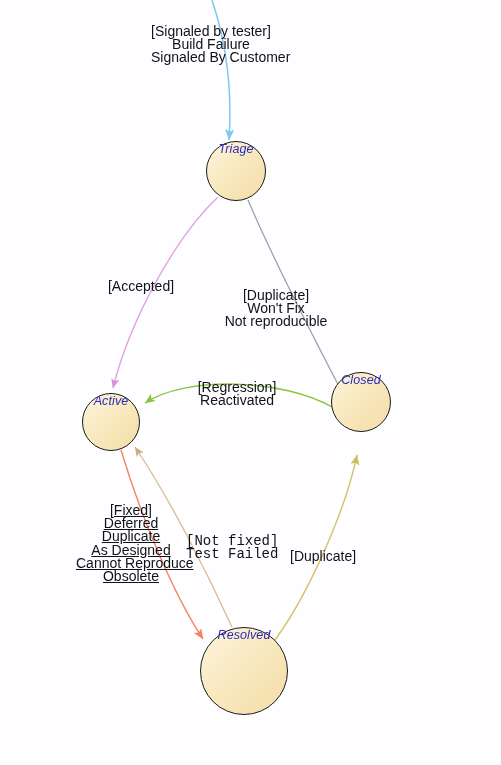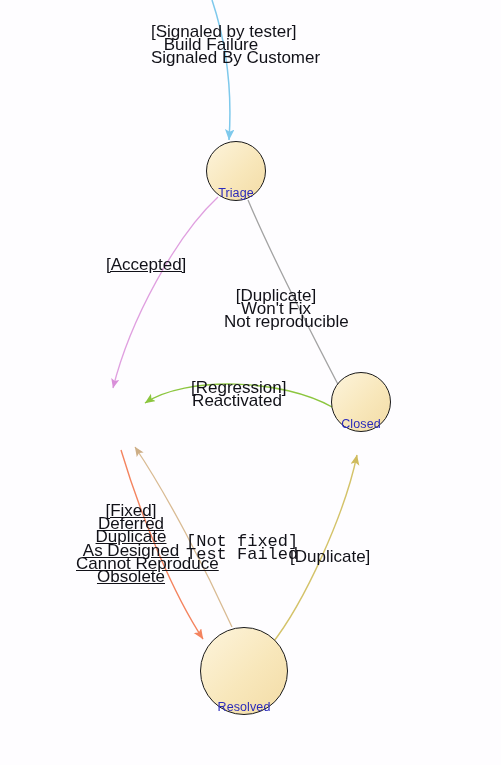--- a/index.html
+++ b/index.html
@@ -25,35 +25,36 @@
     width: 501px;
     height: 765px;
   }
   .state-node {
     position: absolute;
     border-radius: 50%;
     border: 1.6px solid #1a1a1a;
     background: linear-gradient(135deg, #fdf4dc 0%, #f8e7bb 55%, #f3dca6 100%);
     box-sizing: border-box;
     display: flex;
-    align-items: flex-end;
+    align-items: flex-start;
     justify-content: center;
+    font-style: italic;
   }
   .state-node .state-label {
     font-family: "Liberation Sans", sans-serif;
     font-size: 12.5px;
     color: #2b2bbb;
     letter-spacing: 0.1px;
     white-space: nowrap;
     user-select: none;
   }
   .edge-label {
     position: absolute;
     font-family: "Liberation Sans", sans-serif;
-    font-size: 17px;
+    font-size: 14px;
     line-height: 13.2px;
     color: #111118;
     text-align: center;
     white-space: pre;
     user-select: none;
   }
 </style>
 </head>
 <body>
 
@@ -96,34 +97,37 @@
 
     <path d="M 232,627 C 206,570 168,496 135,447" fill="none" stroke="#d9bb93" stroke-width="1.3" marker-end="url(#ah-tan)"></path>
 
     <path d="M 271,645 C 305,602 345,513 357,455" fill="none" stroke="#d4c36a" stroke-width="1.4" marker-end="url(#ah-khaki)"></path>
   </svg>
 
   <div class="state-node" style="left:206px; top:141px; width:60px; height:60px;">
     <span class="state-label">Triage</span>
   </div>
 
+  <div class="state-node" style="left:82px; top:393px; width:58px; height:58px;">
+    <span class="state-label">Active</span>
+  </div>
 
   <div class="state-node" style="left:331px; top:372px; width:60px; height:60px;">
     <span class="state-label">Closed</span>
   </div>
 
   <div class="state-node" style="left:200px; top:627px; width:88px; height:88px;">
     <span class="state-label">Resolved</span>
   </div>
 
   <div class="edge-label" style="left:151px; top:25px; width:120px;">[Signaled by tester]
 Build Failure
 Signaled By Customer</div>
 
-  <div class="edge-label" style="left:106px; top:258px; width:70px;text-decoration:underline;">[Accepted]</div>
+  <div class="edge-label" style="left:106px; top:280px; width:70px;">[Accepted]</div>
 
   <div class="edge-label" style="left:191px; top:381px; width:92px;">[Regression]
 Reactivated</div>
 
   <div class="edge-label" style="left:224px; top:289px; width:104px;">[Duplicate]
 Won't Fix
 Not reproducible</div>
 
   <div class="edge-label" style="left:76px; top:504px; width:110px;text-decoration:underline;">[Fixed]
 Deferred

